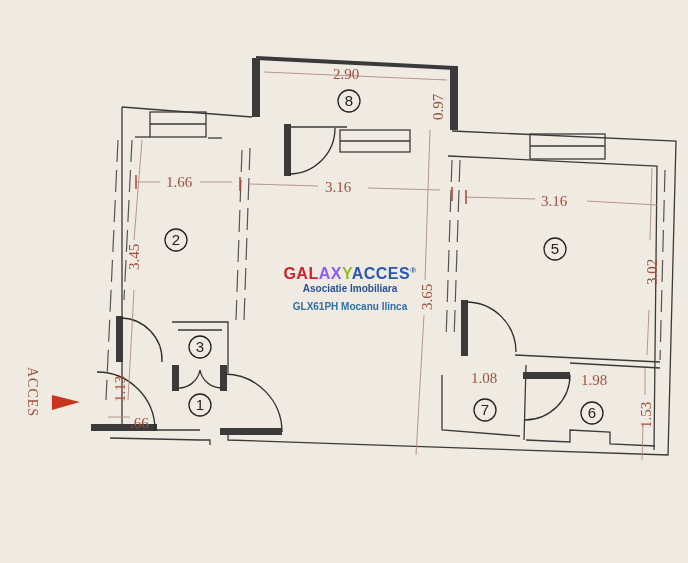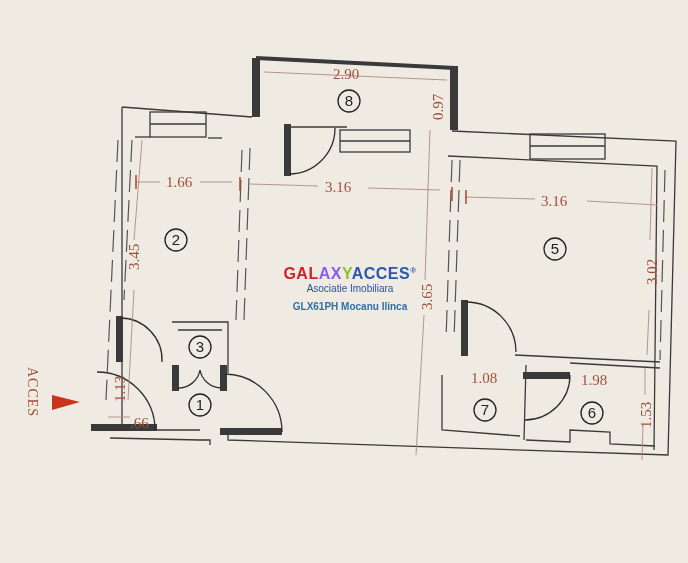--- a/index.html
+++ b/index.html
@@ -11,21 +11,21 @@
     .dim { stroke:#b08a80; stroke-width:0.9; fill:none; }
     .tick { stroke:#b0442c; stroke-width:1.5; }
     .door { stroke:#2d2d2d; stroke-width:1.3; fill:none; }
     .dimtxt { fill:#a0503a; font-family:"Liberation Serif", serif; font-size:15px; }
     .roomnum { fill:#222; font-family:"Liberation Sans", sans-serif; font-size:15px; }
     .circ { stroke:#222; stroke-width:1.3; fill:none; }
     .acc { fill:#c8351c; }
     .accesstxt { fill:#a0503a; font-family:"Liberation Serif", serif; font-size:14px; letter-spacing:1px; }
     .wm { position:absolute; left:250px; top:262px; width:200px; text-align:center; }
     .wm-logo { font-family:"Liberation Sans", sans-serif; font-weight:bold; font-size:16px; line-height:18px; letter-spacing:0.5px; }
-    .wm-sub { font-family:"Liberation Sans", sans-serif; font-weight:normal; font-size:10px; color:#2a4f9c; line-height:12px; }
+    .wm-sub { font-family:"Liberation Sans", sans-serif; font-weight:bold; font-size:10px; color:#2a4f9c; line-height:12px; }
     .wm-id { font-family:"Liberation Sans", sans-serif; font-weight:bold; font-size:10px; color:#2f6fa8; margin-top:6px; }
     .c1 { color:#d0202a;margin-top:38px; } .c2 { color:#8b5cf6; } .c3 { color:#8fbf2a; } .c4 { color:#2a57b0; }
   </style>
 </head>
 <body>
 
 <svg id="plan" viewBox="0 0 688 563" xmlns="http://www.w3.org/2000/svg">
 
   <g>
     <polyline class="wall" points="122,107 122,425 96,425 96,430 200,430"></polyline>

